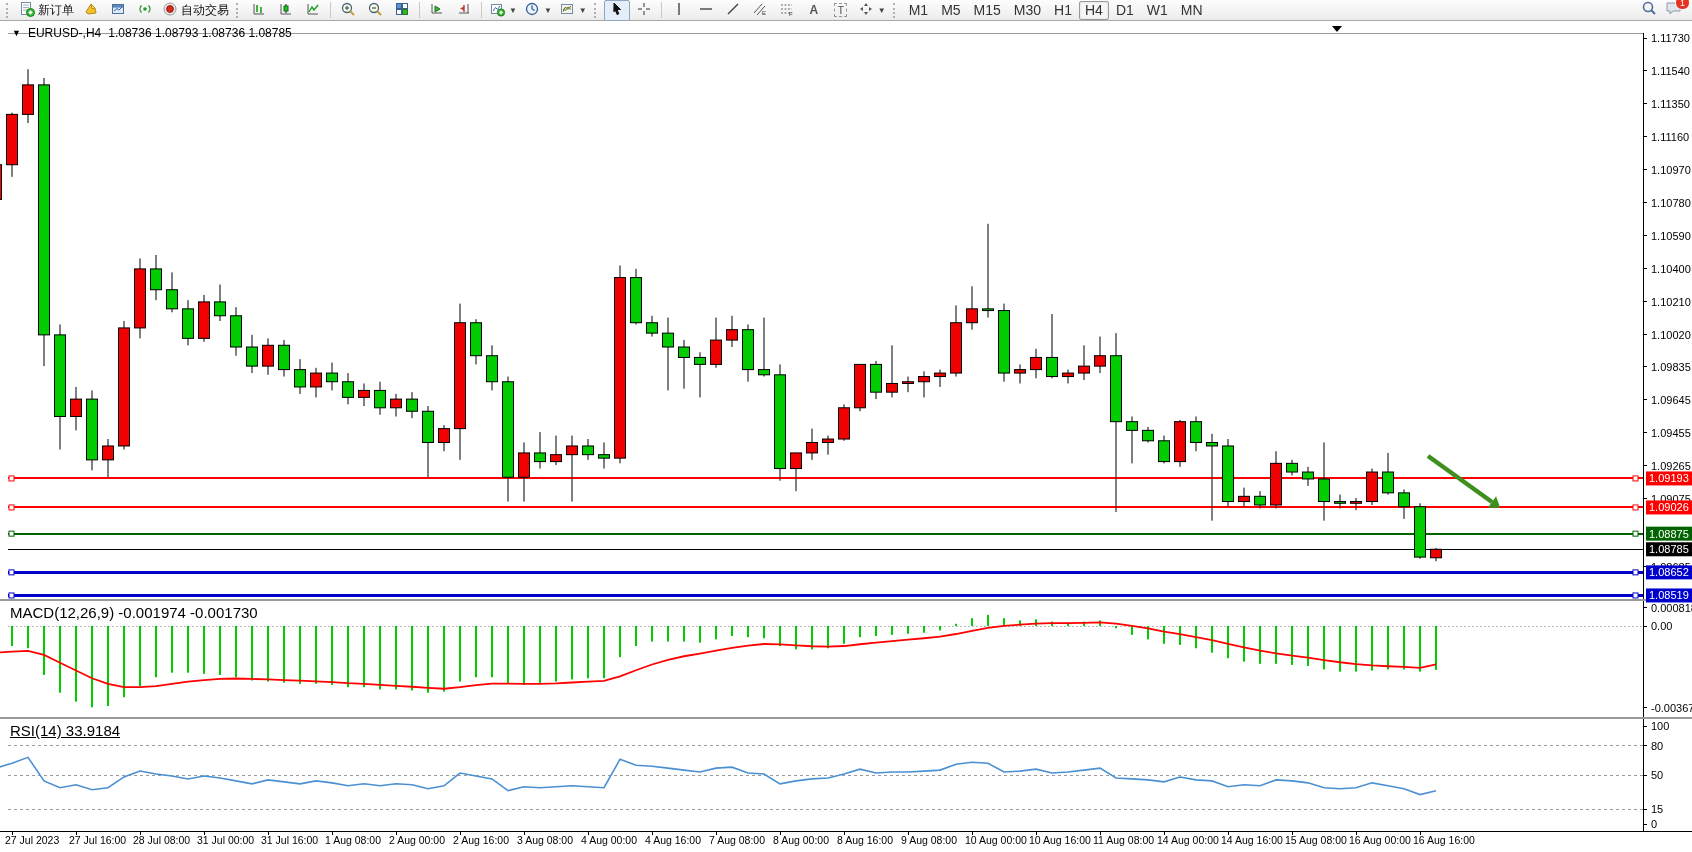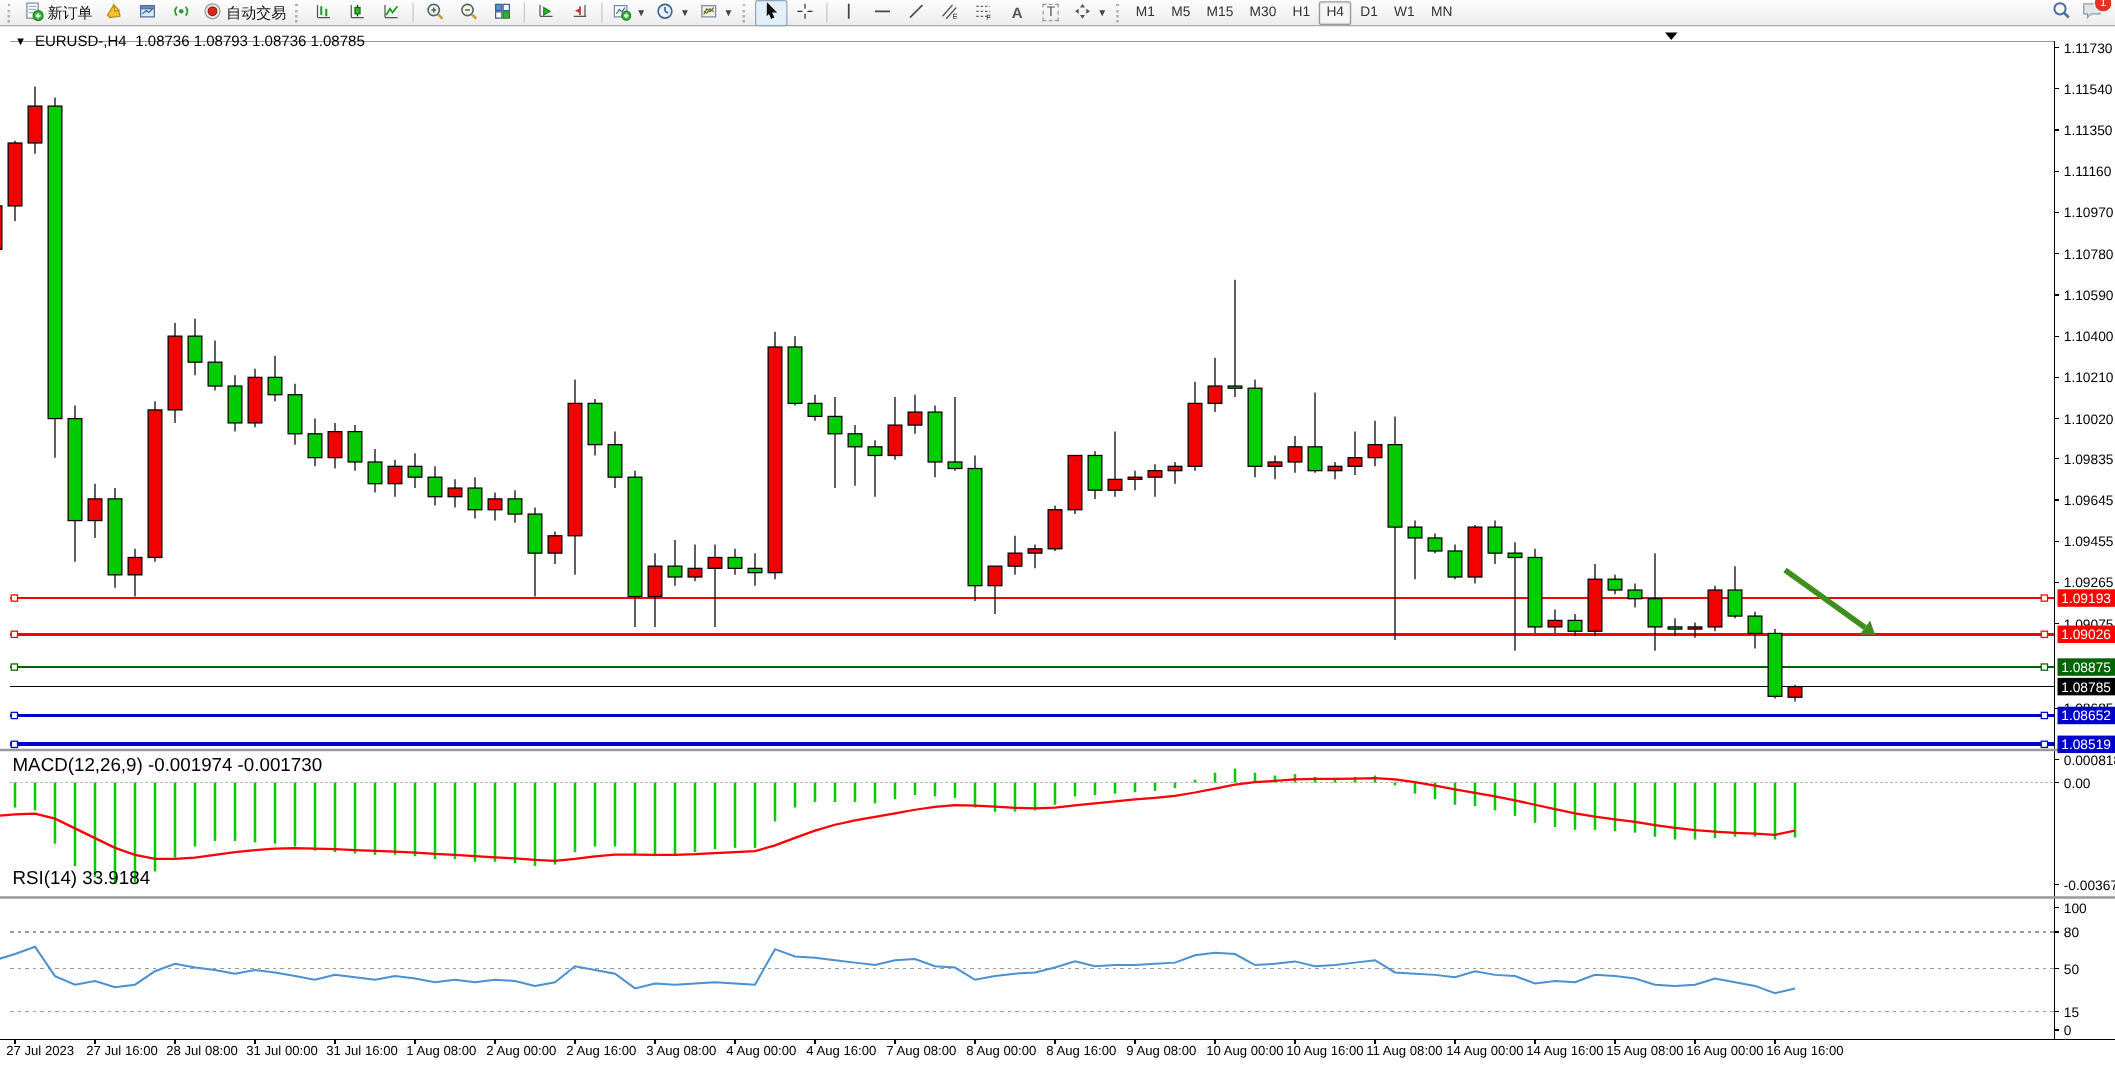--- a/index.html
+++ b/index.html
@@ -7,36 +7,36 @@
   .toolbar{position:absolute;top:0;left:0;width:1692px;height:21px;box-sizing:border-box;
     background:linear-gradient(#fdfdfd,#ececec);border-bottom:1px solid #a9a9a9;
     display:flex;align-items:center;padding:0 3px;gap:1px;text-align:center;}
   .tb-grip{width:4px;height:15px;border-left:2px dotted #b0b0b0;margin:0 3px;}
   .tb-sep{width:1px;height:16px;background:#c8c8c8;margin:0 3px;}
   .tb-btn{height:19px;min-width:20px;display:flex;align-items:center;justify-content:center;
     gap:3px;padding:0 2px;border:1px solid transparent;border-radius:2px;font-size:12px;color:#111;}
   .tb-btn.pressed{border:1px solid #8fa8c0;background:#e4eef8;}
   .tb-btn .cn{font-size:12px;}
   .dd{font-size:8px;color:#444;margin-left:1px;}
-  .tf-btn{height:17px;padding:0 5px;font-size:11px;color:#333;display:flex;align-items:center;
+  .tf-btn{height:17px;padding:0 5px;font-size:14px;color:#333;display:flex;align-items:center;
     border:1px solid transparent;border-radius:2px;}
   .tf-btn.pressed{border:1px solid #9a9a9a;background:#f6f6f6;box-shadow:inset 0 0 2px #ccc;}
   .tb-right{margin-left:auto;display:flex;align-items:center;gap:8px;padding-right:6px;}
   .notif-wrap{position:relative;}
   .badge{position:absolute;top:-5px;right:-7px;background:#e53222;color:#fff;font-size:9px;
     min-width:13px;height:13px;border-radius:7px;display:flex;align-items:center;justify-content:center;
     border:1px solid #fff;}
   .chart-window{position:absolute;top:22px;left:0;width:1692px;height:830px;background:#fff;}
   #chart-svg{position:absolute;top:0;left:0;}
   .chart-title{position:absolute;left:12px;top:4px;font-size:12px;color:#000;display:flex;
     align-items:center;gap:7px;}
   .chart-title .tri{font-size:9px;color:#000;}
   .ind-label{position:absolute;left:10px;font-size:15px;color:#000;}
   .macd-label{top:582px;}
-  .rsi-label{top:672px;}
+  .rsi-label{top:700px;text-decoration:underline;}
 </style>
 </head>
 <body>
 
 <div class="toolbar">
   <div class="tb-grip"></div>
 
   <div class="tb-btn">
     <span><svg width="16" height="16">
       <rect x="2.5" y="1.5" width="9" height="12" fill="#fff" stroke="#7a8aa0"></rect>

